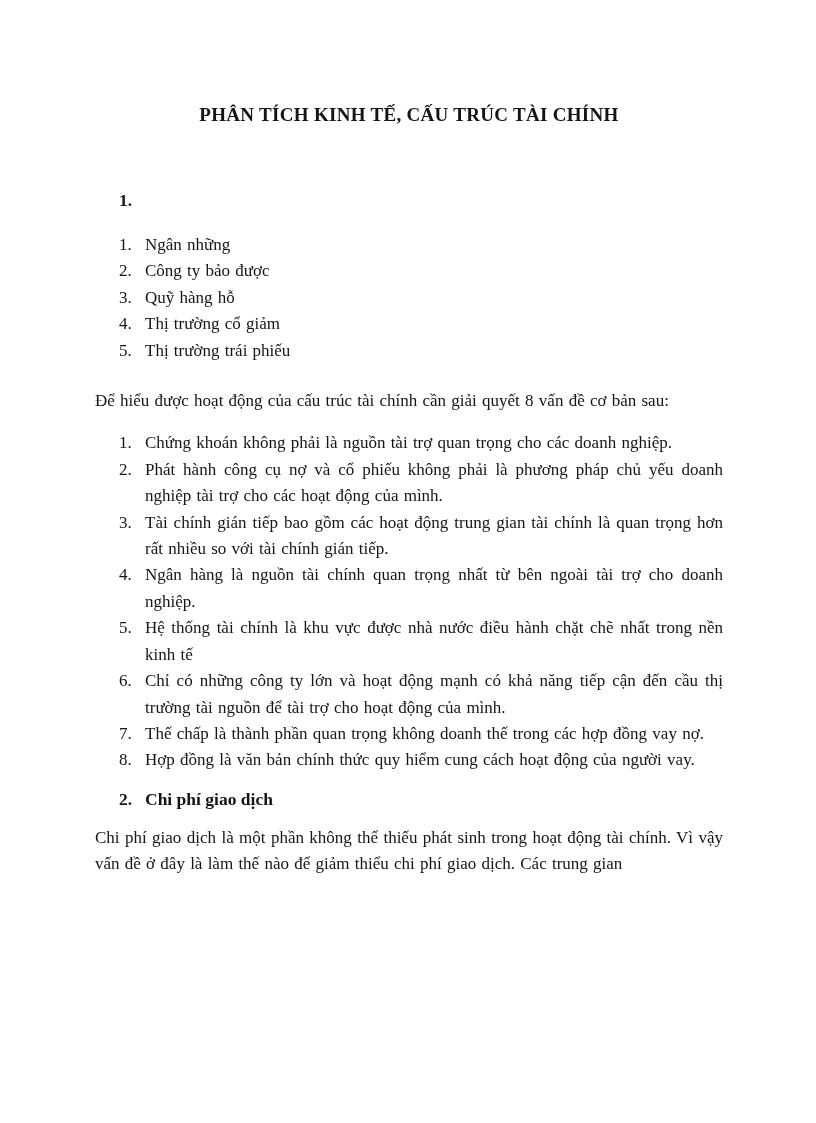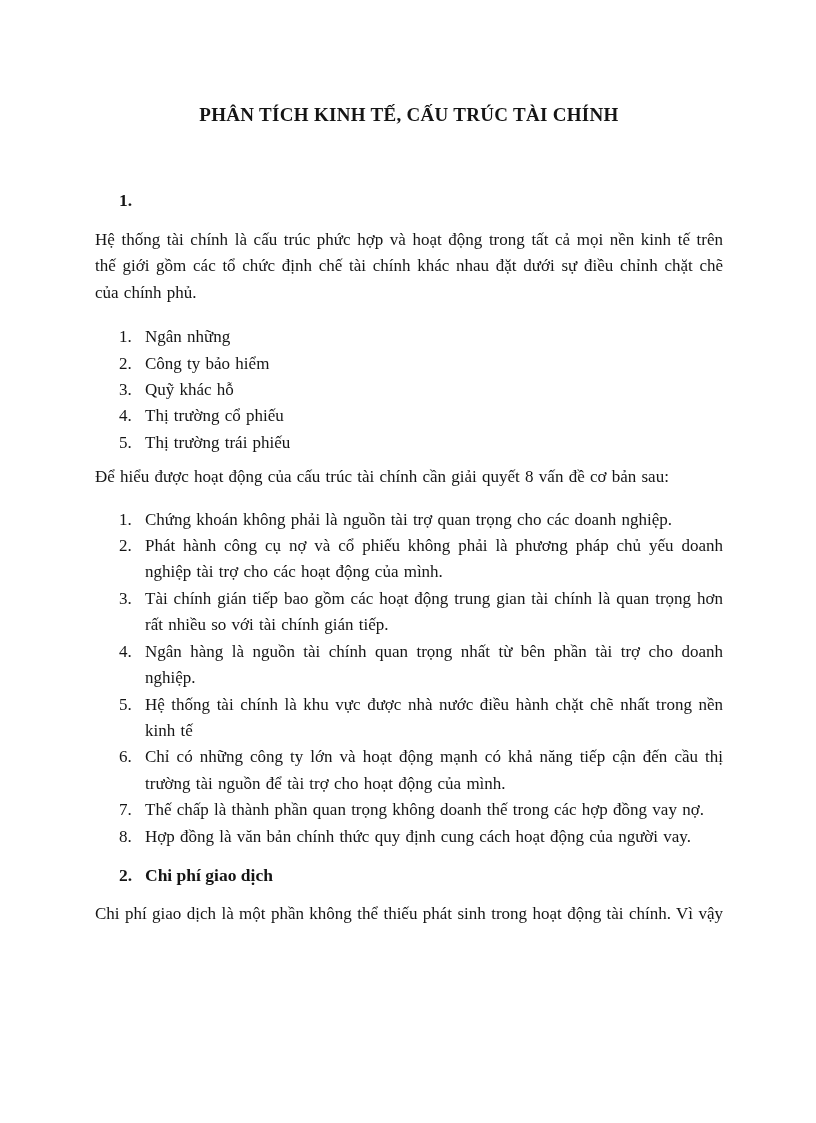--- a/index.html
+++ b/index.html
@@ -41,21 +41,21 @@
     .sec-heading.first { margin-top: 60px; }
     .sec-heading.second { margin-top: 12px; }
     .para {
       font-size: 17px;
       line-height: 26.4px;
       text-align: justify;
       margin: 0;
       word-spacing: 1px;
     }
     .para.p1 { margin-top: 13px; }
-    .para.p2 { margin-top: 8px; }
+    .para.p2 { margin-top: 24px; }
     .para.p3 { margin-top: 12px; font-family: Liberation Serif, serif; }
     .dlist {
       font-size: 17px;
       line-height: 26.4px;
       margin: 0;
     }
     .dlist.list-a { margin-top: 18px; }
     .dlist.list-b { margin-top: 16px; }
     .dlist .li { display: flex; }
     .dlist .li .num {
@@ -81,38 +81,37 @@
 
 <div class="page">
   <div class="content">
 
     <h1 class="doc-title">PHÂN TÍCH KINH TẾ, CẤU TRÚC TÀI CHÍNH</h1>
 
     <div class="sec-heading first">
       <span class="num">1.</span>
     </div>
 
-    <p class="para p1">Hệ thống tài chính là cấu trúc phức hợp và hoạt động trong tất cả mọi nền kinh tế trên thế giới gồm các tổ chức định chế tài chính khác nhau đặt dưới sự điều chỉnh chặt chẽ của chính phủ.</p>
 
     <div class="dlist list-a">
       <div class="li">
         <span class="num">1.</span>
         <span class="text">Ngân những</span>
       </div>
       <div class="li">
         <span class="num">2.</span>
-        <span class="text">Công ty bảo hiểm</span>
+        <span class="text">Công ty bảo được</span>
       </div>
       <div class="li">
         <span class="num">3.</span>
-        <span class="text">Quỹ khác hỗ</span>
+        <span class="text">Quỹ hàng hỗ</span>
       </div>
       <div class="li">
         <span class="num">4.</span>
-        <span class="text">Thị trường cổ phiếu</span>
+        <span class="text">Thị trường cổ giảm</span>
       </div>
       <div class="li">
         <span class="num">5.</span>
         <span class="text">Thị trường trái phiếu</span>
       </div>
     </div>
 
     <p class="para p2">Để hiểu được hoạt động của cấu trúc tài chính cần giải quyết 8 vấn đề cơ bản sau:</p>
 
     <div class="dlist list-b">
@@ -123,37 +122,37 @@
       <div class="li">
         <span class="num">2.</span>
         <span class="text">Phát hành công cụ nợ và cổ phiếu không phải là phương pháp chủ yếu doanh nghiệp tài trợ cho các hoạt động của mình.</span>
       </div>
       <div class="li">
         <span class="num">3.</span>
         <span class="text">Tài chính gián tiếp bao gồm các hoạt động trung gian tài chính là quan trọng hơn rất nhiều so với tài chính gián tiếp.</span>
       </div>
       <div class="li">
         <span class="num">4.</span>
-        <span class="text">Ngân hàng là nguồn tài chính quan trọng nhất từ bên phần tài trợ cho doanh nghiệp.</span>
+        <span class="text">Ngân hàng là nguồn tài chính quan trọng nhất từ bên ngoài tài trợ cho doanh nghiệp.</span>
       </div>
       <div class="li">
         <span class="num">5.</span>
         <span class="text">Hệ thống tài chính là khu vực được nhà nước điều hành chặt chẽ nhất trong nền kinh tế</span>
       </div>
       <div class="li">
         <span class="num">6.</span>
         <span class="text">Chỉ có những công ty lớn và hoạt động mạnh có khả năng tiếp cận đến cầu thị trường tài nguồn để tài trợ cho hoạt động của mình.</span>
       </div>
       <div class="li">
         <span class="num">7.</span>
         <span class="text">Thế chấp là thành phần quan trọng không doanh thế trong các hợp đồng vay nợ.</span>
       </div>
       <div class="li">
         <span class="num">8.</span>
-        <span class="text">Hợp đồng là văn bản chính thức quy định cung cách hoạt động của người vay.</span>
+        <span class="text">Hợp đồng là văn bản chính thức quy hiểm cung cách hoạt động của người vay.</span>
       </div>
     </div>
 
     <div class="sec-heading second">
       <span class="num">2.</span>
       <span class="text">Chi phí giao dịch</span>
     </div>
 
     <p class="para p3">Chi phí giao dịch là một phần không thể thiếu phát sinh trong hoạt động tài chính. Vì vậy vấn đề ở đây là làm thế nào để giảm thiểu chi phí giao dịch. Các trung gian</p>
 

